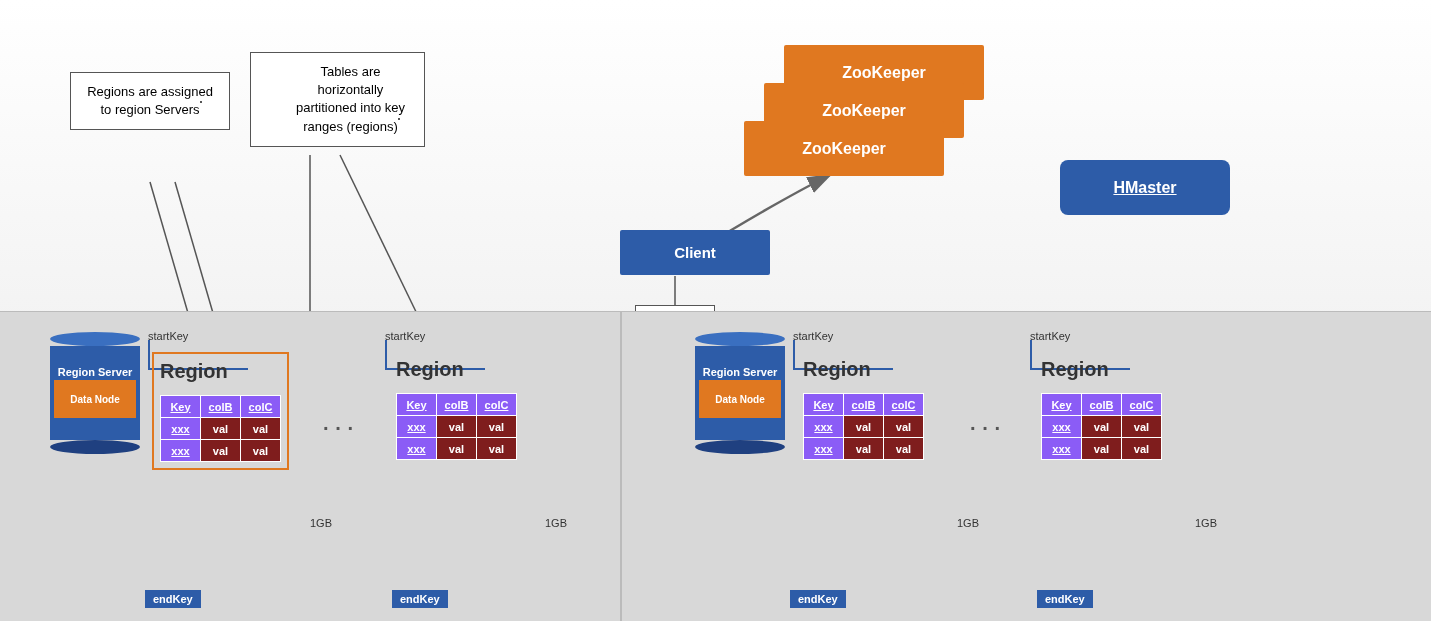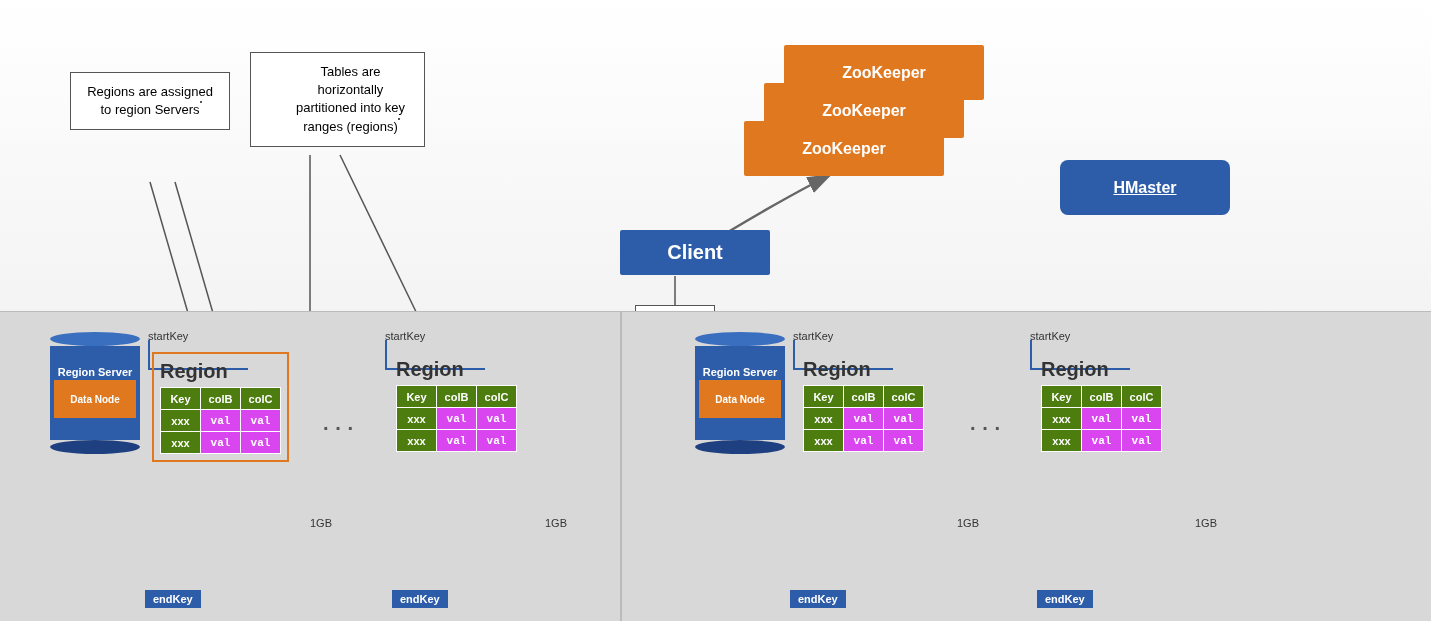--- a/index.html
+++ b/index.html
@@ -91,21 +91,21 @@
 
     
     .client-box {
       position: absolute;
       top: 230px;
       left: 620px;
       width: 150px;
       height: 45px;
       background: #2d5ca8;
       color: white;
-      font-size: 20px;
+      font-size: 15px;
       font-weight: bold;
       display: flex;
       align-items: center;
       justify-content: center;
       border-radius: 2px;
     }
 
     
     .get-box {
       position: absolute;
@@ -173,35 +173,35 @@
       font-weight: bold;
       display: flex;
       align-items: center;
       justify-content: center;
       margin: 2px auto;
     }
     .region-title {
       font-size: 20px;
       font-weight: bold;
       color: #333;
-      margin-bottom: 4px;
+      margin-bottom: 12px;
     }
     .region-table {
       border-collapse: collapse;
     }
     .region-table td {
       width: 40px;
       height: 22px;
       text-align: center;
       font-size: 11px;
       font-weight: bold;
       border: 1px solid white;
     }
-    .cell-blue { background: #4d7c0f; color: white; }
-    .cell-orange { background: #d946ef; color: white; font-family: Liberation Mono, monospace; }
+    .cell-blue { background: #8b5cf6; color: white; text-decoration: underline; }
+    .cell-orange { background: #7f1d1d; color: white; }
 
     
     .region-orange-border {
       border: 2.5px solid #e07820;
       padding: 6px;
     }
 
     
     .gb-label {
       position: absolute;

